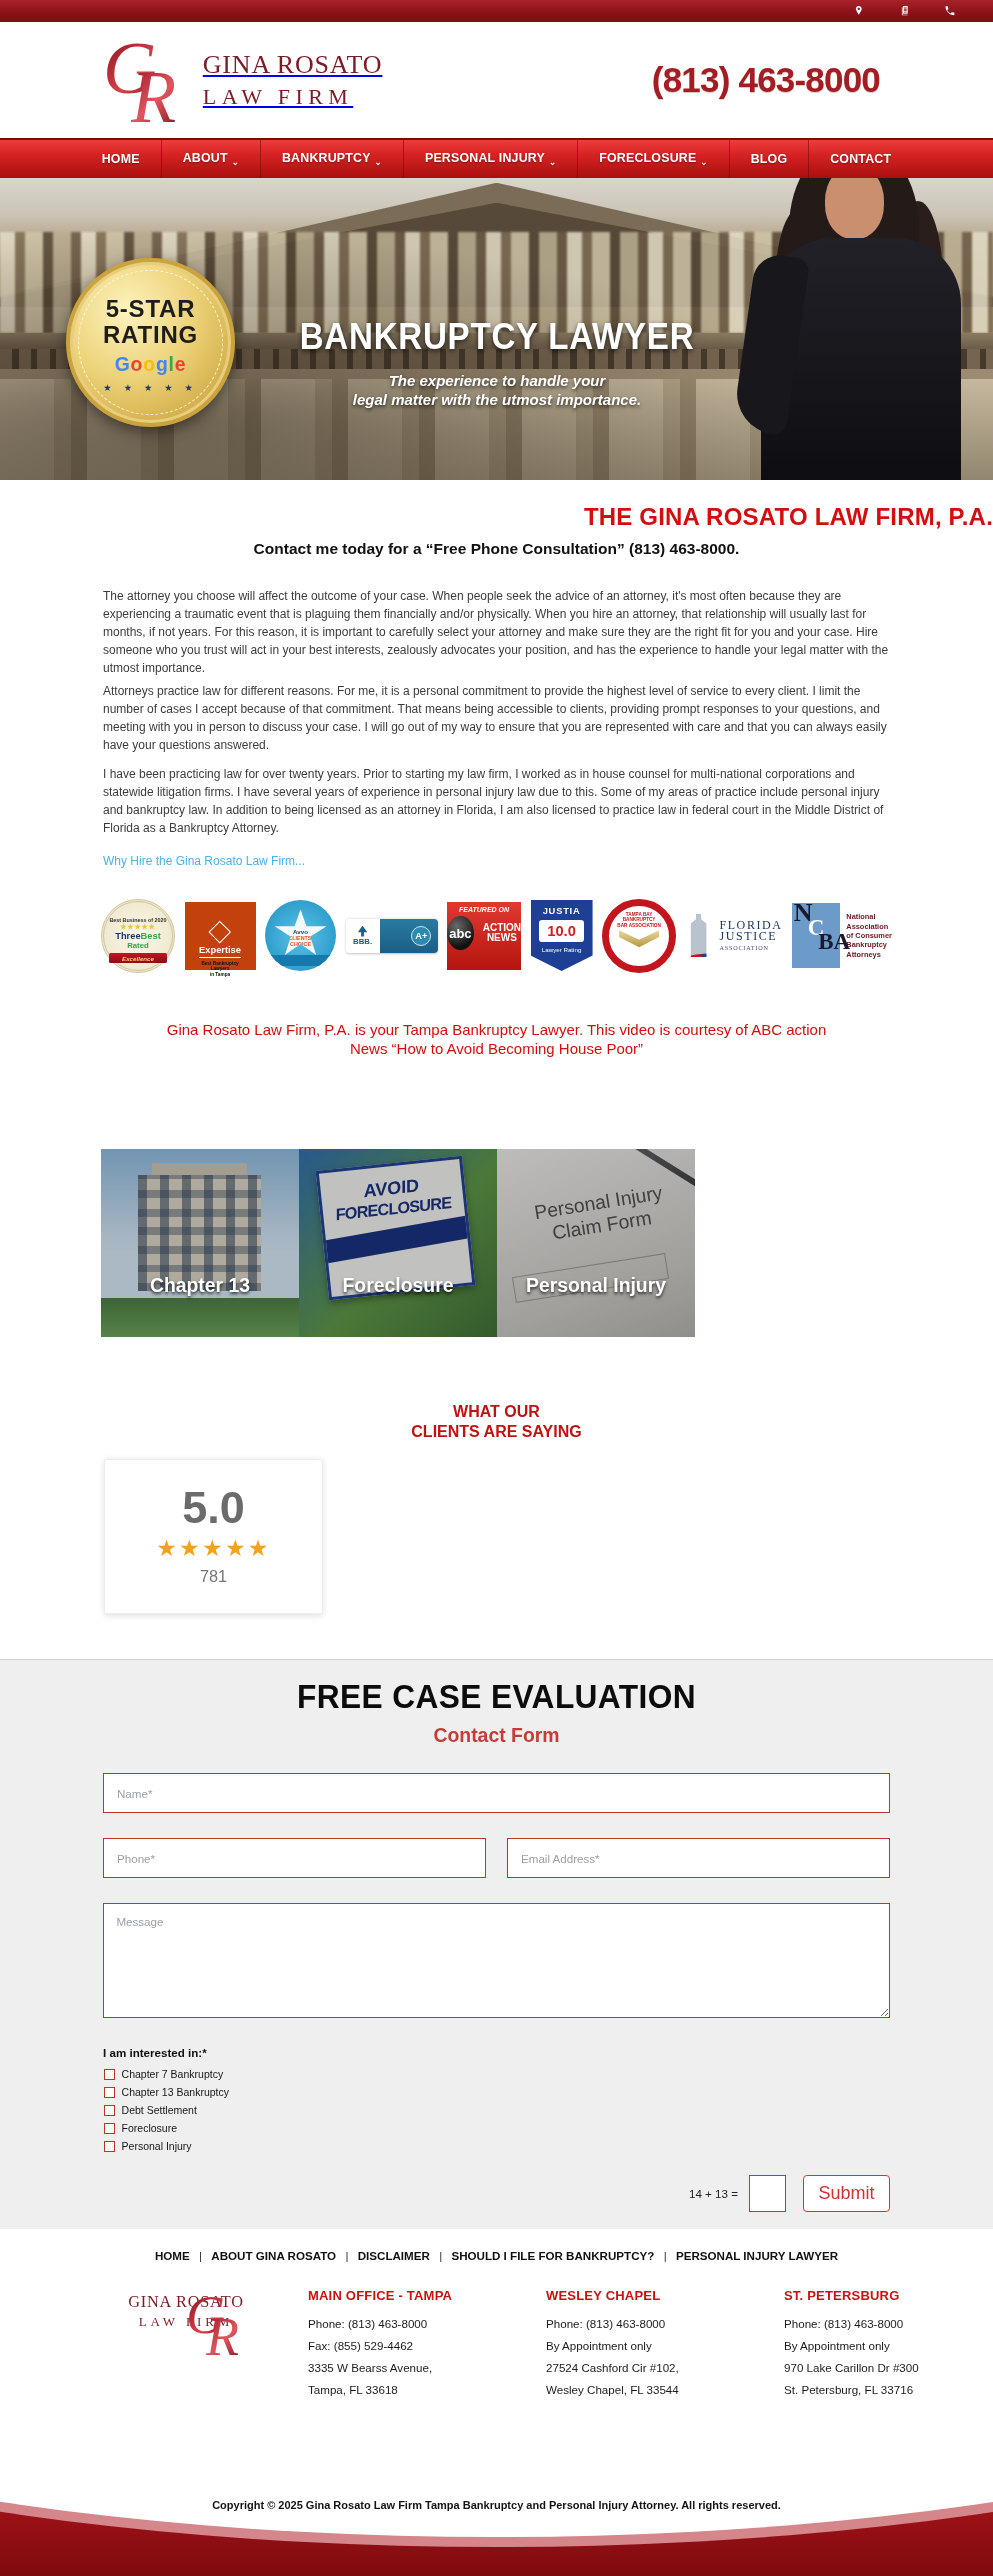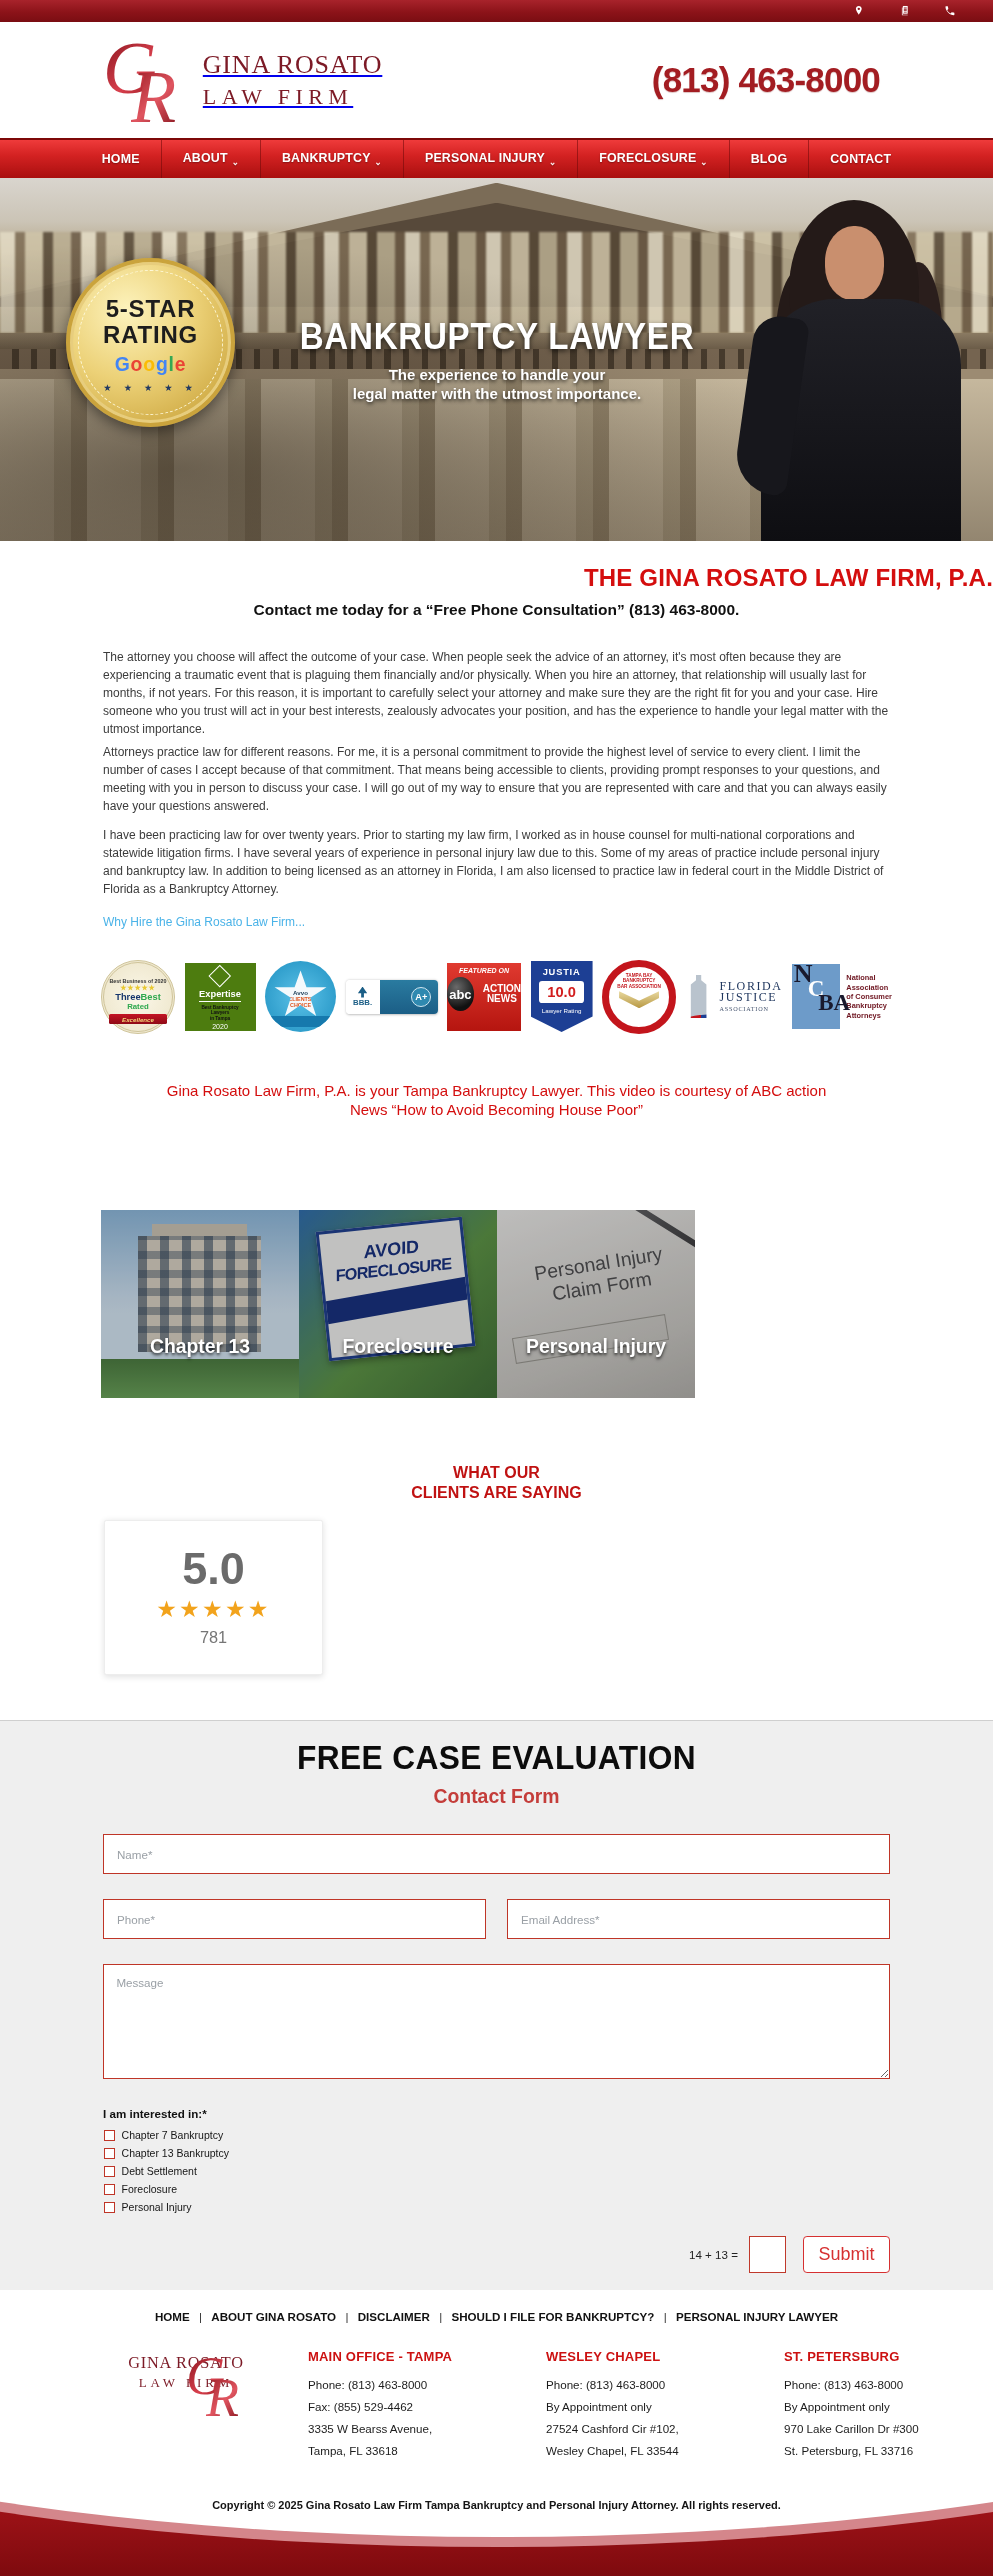--- a/index.html
+++ b/index.html
@@ -31,21 +31,21 @@
   .nav { height:40px; background:linear-gradient(180deg,#ef3b3b 0%,#d42222 40%,#a90f0f 100%);
          border-top:2.3px solid #7d0808; display:flex; justify-content:center; align-items:stretch; }
   .nav ul { list-style:none; display:flex; }
   .nav li { display:flex; align-items:center; padding:0 21px; border-left:0.8px solid rgba(110,10,10,.55); position:relative; }
   .nav li:first-child { border-left:none; }
   .nav a { color:#fff; text-decoration:none; font-weight:bold; font-size:12.4px; letter-spacing:0.2px;
            text-shadow:0 0.8px 1.6px rgba(0,0,0,.35); display:flex; align-items:flex-start; }
   .nav .caret { font-size:8.5px; margin-left:3.9px; margin-top:5.4px; opacity:.95; }
 
   
-  .hero { position:relative; height:363px; overflow:hidden; background:#404040; }
+  .hero { position:relative; height:302px; overflow:hidden; background:#404040; }
   .hero-sky { position:absolute; inset:0; background:linear-gradient(180deg,#d9d5ce 0%,#cbc4b6 12%,#b7a98c 20%,#a59374 30%,#97845f 55%,#8a7756 100%); }
   .pediment { position:absolute; top:4.7px; left:-47px; right:-47px; height:124px;
               background:#7b6c57; clip-path:polygon(0 100%,50% 0,100% 100%); }
   .pediment-inner { position:absolute; top:20px; left:-15.5px; right:-15.5px; height:107px;
               background:#57493a; clip-path:polygon(0 100%,50% 0,100% 100%); }
   .statue-band { position:absolute; top:54px; left:0; right:0; height:101px; opacity:.85; filter:blur(0.8px);
       background:repeating-linear-gradient(90deg, #e4dcc6 0 15.5px, #7e6d55 15.5px 25px, #cfc4a8 25px 43px, #564836 43px 53px, #baae92 53px 71px, #6b5a45 71px 81px); }
   .cornice1 { position:absolute; top:155px; left:0; right:0; height:15.5px; background:linear-gradient(#8a7a62,#6b5c48); }
   .dentils  { position:absolute; top:171px; left:0; right:0; height:20px;
               background:repeating-linear-gradient(90deg,#756450 0 12.4px,#463a2c 12.4px 18.6px); }
@@ -72,21 +72,21 @@
             border:4.7px solid #caa33c; box-shadow:0 4.7px 14px rgba(0,0,0,.45), inset 0 0 0 3.1px #e7cd7d; text-align:center; }
   .gbadge:before { content:""; position:absolute; inset:7.8px; border-radius:50%; border:1.6px dashed rgba(255,252,225,.9); }
   .gbadge-inner { position:relative; padding-top:34px; }
   .gbadge .b1, .gbadge .b2 { font-size:24px; font-weight:800; color:#1d1d1d; letter-spacing:0.8px; line-height:26px; }
   .gbadge .google { font-size:19.4px; font-weight:bold; margin-top:4.7px; letter-spacing:0.8px; }
   .gbadge .bstars { margin-top:6.2px; font-size:9.3px; color:#233a63; letter-spacing:4.7px; }
 
   .hero-text { position:absolute; top:138px; left:241px; width:512px; text-align:center; color:#fff; }
   .hero-title { font-size:36px; font-weight:bold; letter-spacing:0.8px; transform:scaleX(.92); transform-origin:center;
                 text-shadow:0 1.6px 5.4px rgba(0,0,0,.65); }
-  .hero-sub { margin-top:7px; font-size:15px; font-weight:bold; line-height:19.4px; text-shadow:0 1.6px 3.9px rgba(0,0,0,.7); }
+  .hero-sub { margin-top:13px; font-size:15px; font-weight:bold; line-height:19.4px; text-shadow:0 1.6px 3.9px rgba(0,0,0,.7);font-style:italic; }
 
   
   .intro { padding-top:23px; }
   .intro h1 { text-align:right; color:#d40e0e; font-size:24px; letter-spacing:0.2px; }
   .intro .sub { text-align:center; font-size:15.5px; font-weight:bold; color:#111; margin-top:8.5px; }
   .copy { width:787px; margin:29.5px auto 0; color:#3c3c3c; font-size:12px; line-height:18px; }
   .copy p { margin-bottom:5.4px; }
   .copy p.gap { margin-top:11px; }
   .why-link { display:inline-block; margin-top:9.3px; color:#4ab3e8; font-size:12px; text-decoration:none; }
 
@@ -94,21 +94,21 @@
   .awards { width:791px; margin:26px auto 0; height:79px; display:flex; align-items:center; justify-content:space-between; }
   .award { flex:none; }
   .tb-badge { width:74px; height:74px; border-radius:50%; background:radial-gradient(#fbf7e8,#ece4c8);
               border:3.9px double #cfc49a; position:relative; text-align:center; font-weight:bold; }
   .tb-badge .t { font-size:5.4px; color:#333; padding-top:15.5px; }
   .tb-badge .stars { color:#e8c832; font-size:7px; letter-spacing:0.8px; }
   .tb-badge .brand { font-size:9.3px; color:#16356c; }
   .tb-badge .brand em { color:#2fa84f; font-style:normal; }
   .tb-badge .ribbon { position:absolute; bottom:6.2px; left:4.7px; right:4.7px; background:linear-gradient(#c41424,#8f0a16);
               color:#f5d87a; font-size:6.2px; font-style:italic; padding:1.6px 0; border-radius:1.6px; }
-  .exp-badge { width:71px; height:68px; background:#4d7c0f; color:#fff; text-align:center; padding-top:5px; }
+  .exp-badge { width:71px; height:68px; background:#c2410c; color:#fff; text-align:center; padding-top:22px; }
   .exp-badge .dia { width:15.5px; height:15.5px; border:1.6px solid #fff; transform:rotate(45deg); margin:0 auto 3.1px; }
   .exp-badge .brand { font-size:9.3px; font-weight:bold; border-bottom:0.8px solid #fff; display:inline-block; padding-bottom:1.6px; }
   .exp-badge .sub { font-size:4.7px; margin-top:3.1px; line-height:5.4px; white-space:pre-line; }
   .exp-badge .year { font-size:7px; margin-top:2.3px; }
   .avvo-badge { width:71px; height:71px; border-radius:50%; background:radial-gradient(#5cc2e8,#1d8fc0); position:relative; overflow:hidden; }
   .avvo-badge .star { position:absolute; top:9.3px; left:8.5px; width:54px; height:48px; background:#f4f9fc;
        clip-path:polygon(50% 0,61% 35%,98% 35%,68% 57%,79% 95%,50% 72%,21% 95%,32% 57%,2% 35%,39% 35%); text-align:center; }
   .avvo-badge .av { font-size:6.2px; color:#1b3c57; font-weight:bold; margin-top:18.6px; }
   .avvo-badge .cc { font-size:5.4px; color:#e0541e; font-weight:bold; line-height:6.2px; white-space:pre-line; }
   .avvo-badge .rib { position:absolute; bottom:4.7px; left:0; right:0; height:11px; background:#1679ad; }

